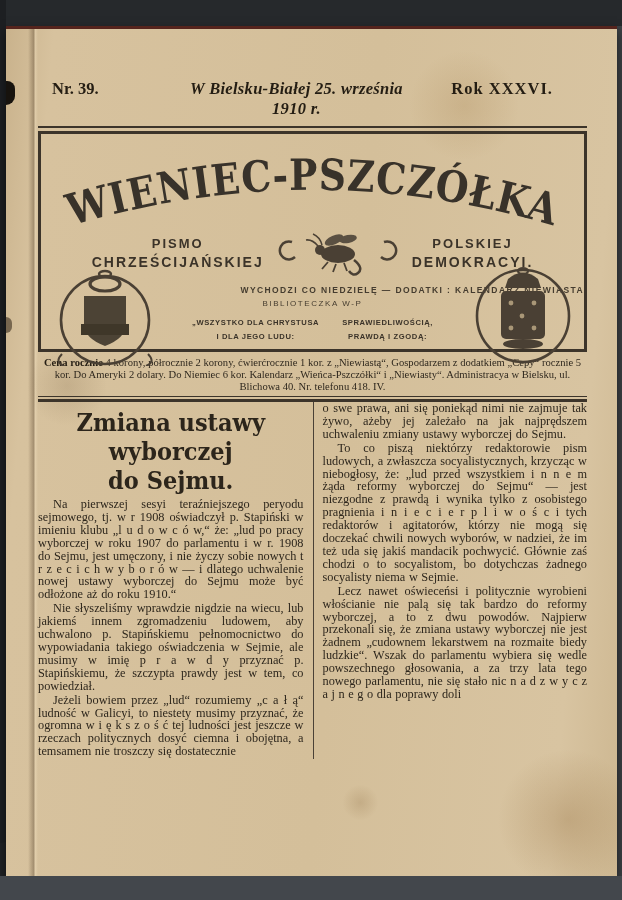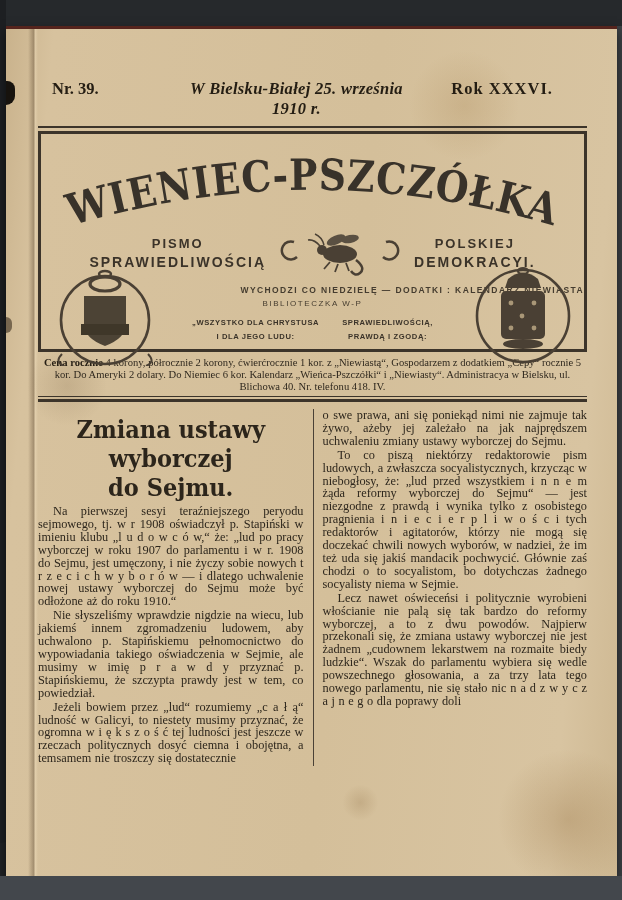--- a/index.html
+++ b/index.html
@@ -67,21 +67,21 @@
   .emblem{position:absolute;}
   .emblem.left{left:14px;top:128px;}
   .emblem.right{right:8px;top:124px;}
 
   .cena{margin-top:5px;text-align:center;font-size:10.6px;line-height:12px;
     color:#2f281e;padding:0 2px;}
   .cena b{font-weight:bold;color:#241d13;}
   .rule-thin{border-top:1.5px solid #3c342a;margin-top:3px;}
   .rule-thick{border-top:3px solid #3c342a;margin-top:2px;}
 
-  .cols{display:flex;margin-top:7px;}
+  .cols{display:flex;}
   .col{width:50%;box-sizing:border-box;}
   .col.left{padding-right:9px;}
   .col.right{padding-left:9px;border-left:1.5px solid #4a4136;}
 
   .art-title{font-family:"DejaVu Serif",serif;font-weight:bold;text-align:center;
     font-size:22.5px;line-height:27px;color:#2c251b;margin:6px 0 9px;
     transform:scaleY(1.08);transform-origin:top;}
 
   .col p{font-size:12.3px;line-height:12.9px;text-align:justify;text-indent:15px;
     margin:0 0 1px;color:#2d261c;word-spacing:.5px;}
@@ -115,21 +115,21 @@
         <svg class="title-svg" viewBox="0 0 524 96">
           <path id="title-arc" d="M 8 92 Q 262 14 516 92" fill="none"></path>
           <text font-size="44" textLength="500" lengthAdjust="spacingAndGlyphs">
             <textPath href="#title-arc" startOffset="50%" text-anchor="middle">WIENIEC-PSZCZÓŁKA</textPath>
           </text>
         </svg>
 
         <div class="subtitle-row">
           <div class="subtitle-col">
             <div class="ln1">PISMO</div>
-            <div class="ln2">SPRAWIEDLIWOŚCIĄ</div>
+            <div class="ln2">CHRZEŚCIJAŃSKIEJ</div>
           </div>
           <svg class="bee-svg" viewBox="0 0 120 46">
             <path d="M14 12 a9 9 0 1 0 3 15" fill="none" stroke="#4a4034" stroke-width="2.5"></path>
             <path d="M106 12 a9 9 0 1 1 -3 15" fill="none" stroke="#4a4034" stroke-width="2.5"></path>
             <ellipse cx="60" cy="24" rx="17" ry="9" fill="#4a4034"></ellipse>
             <circle cx="42" cy="20" r="5" fill="#4a4034"></circle>
             <ellipse cx="56" cy="10" rx="10" ry="4.5" fill="#5a5042" transform="rotate(-24 56 10)"></ellipse>
             <ellipse cx="70" cy="9" rx="9" ry="4" fill="#5a5042" transform="rotate(-12 70 9)"></ellipse>
             <path d="M76 30 q10 8 4 13 q-5 4 -9 -2" fill="none" stroke="#4a4034" stroke-width="2.5"></path>
             <path d="M50 32 l-6 7 M58 34 l-3 8 M66 33 l3 8" stroke="#4a4034" stroke-width="1.8"></path>

